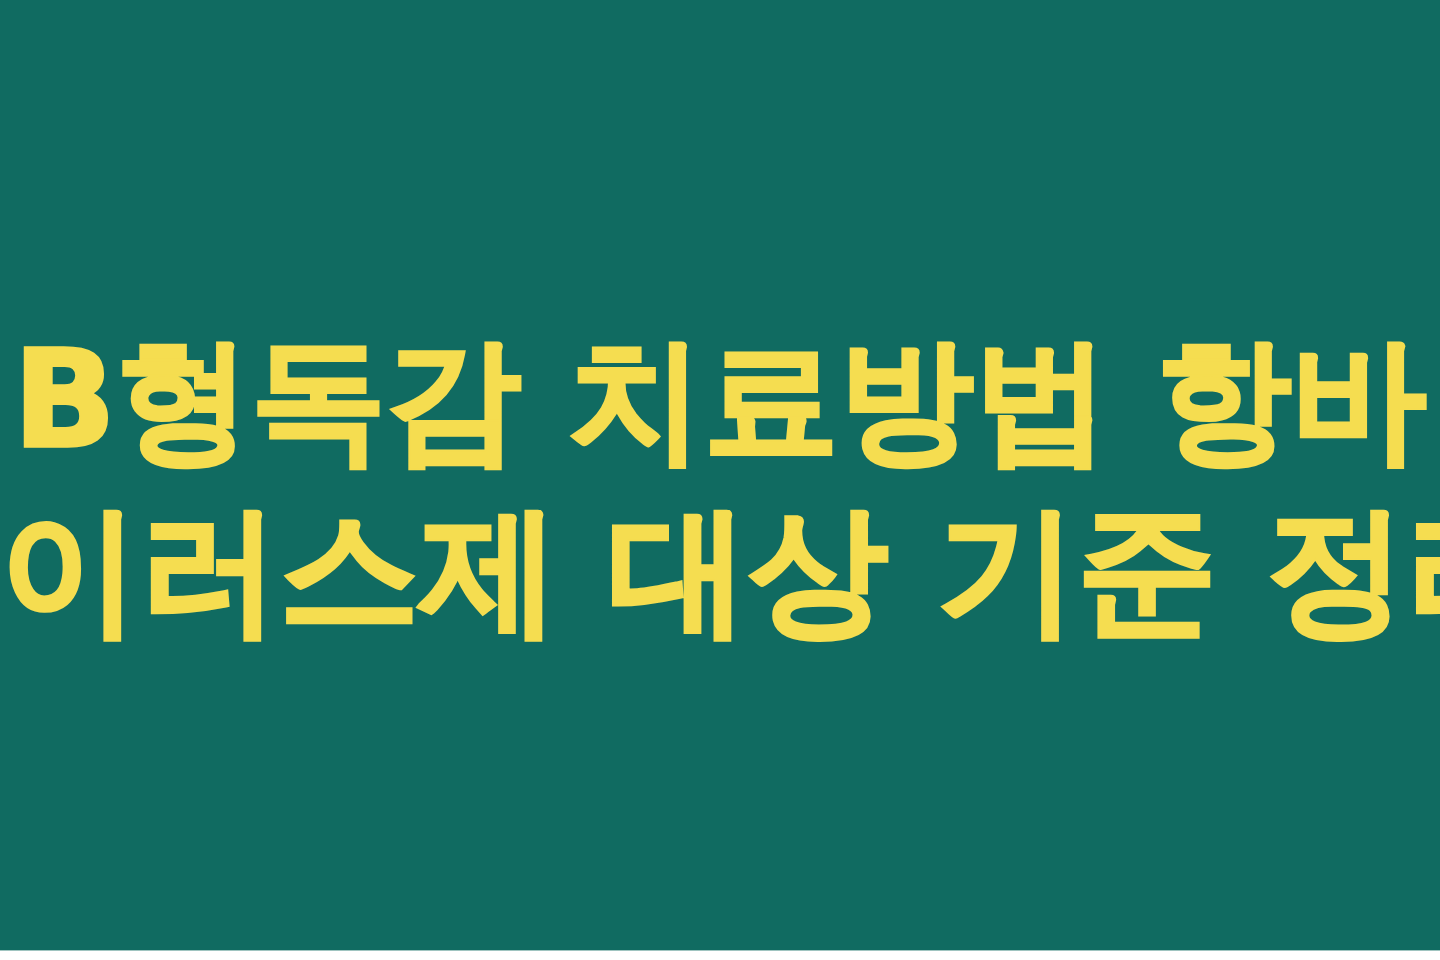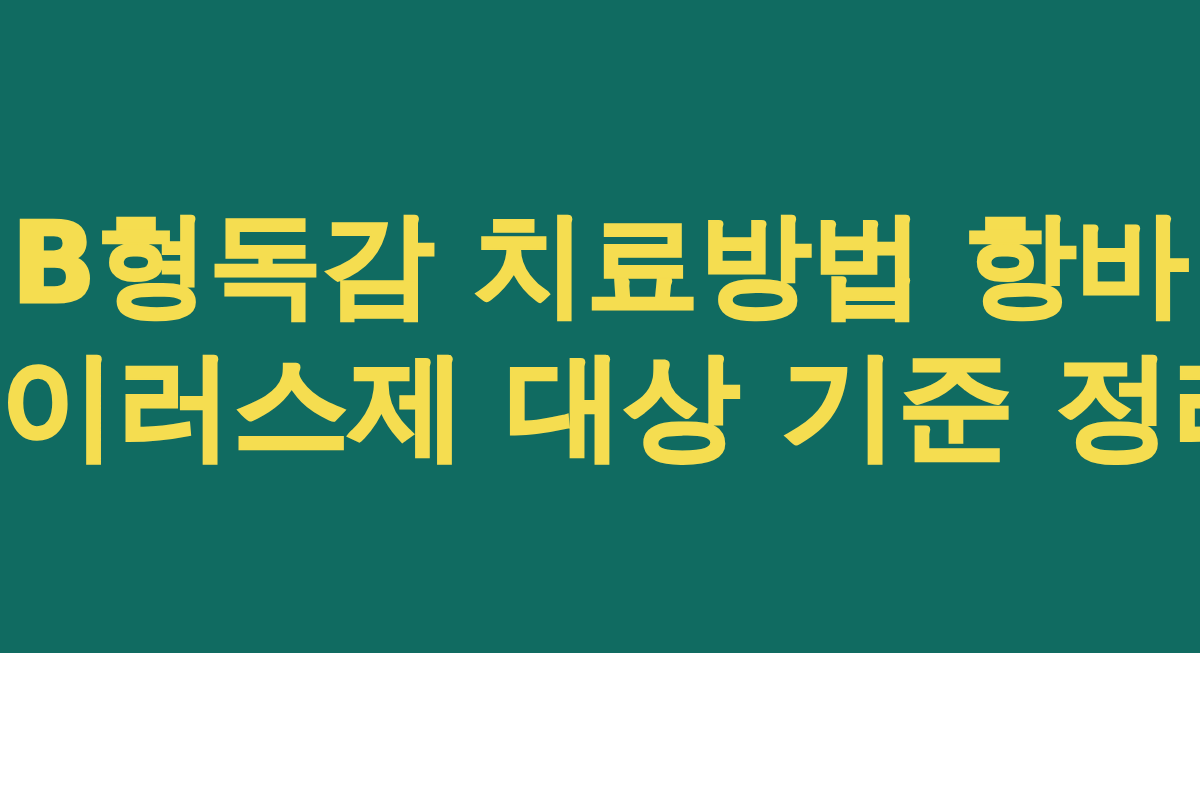--- a/index.html
+++ b/index.html
@@ -13,21 +13,21 @@
     height: 800px;
     overflow: hidden;
     font-family: "DejaVu Sans", "Liberation Sans", sans-serif;
   }
 
   
   .thumbnail-card {
     position: relative;
     box-sizing: border-box;
     width: 1200px;
-    height: 653px;
+    height: 792px;
     background: #106b61;
     display: flex;
     flex-direction: column;
     align-items: center;
     justify-content: center;
   }
 
   
   .headline {
     display: flex;

